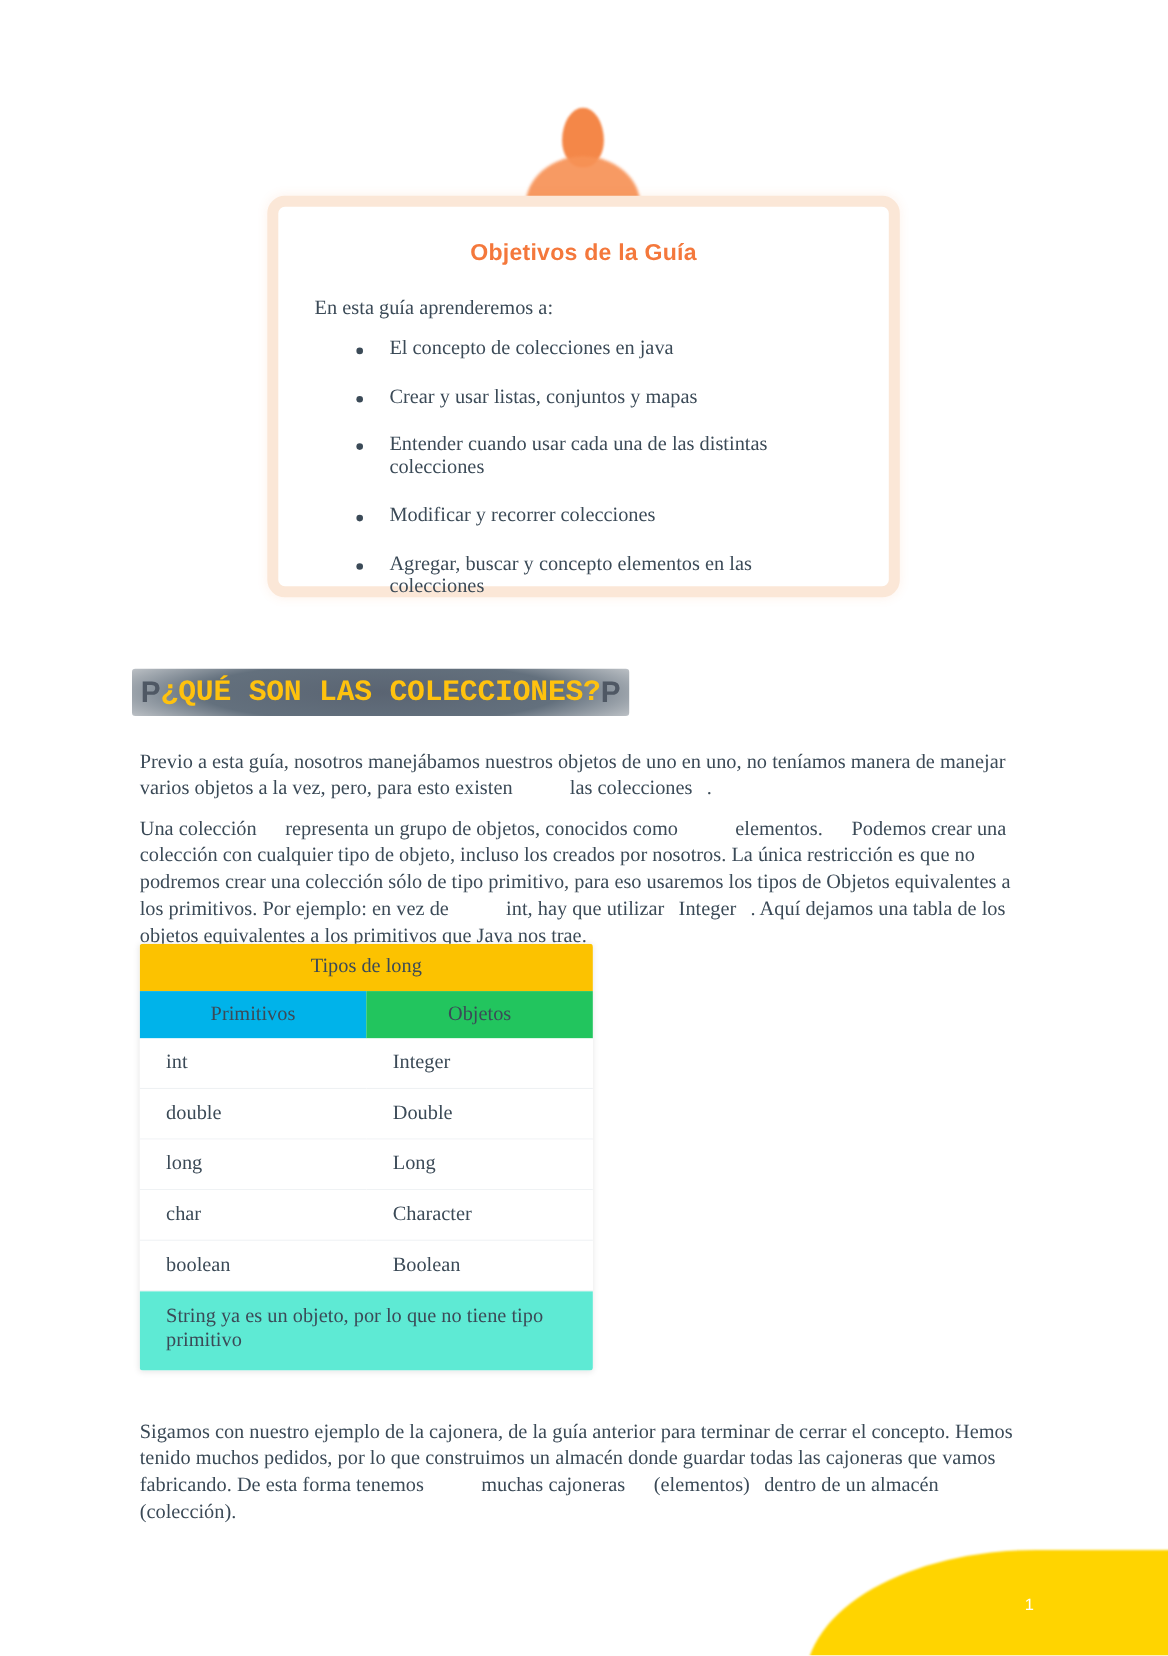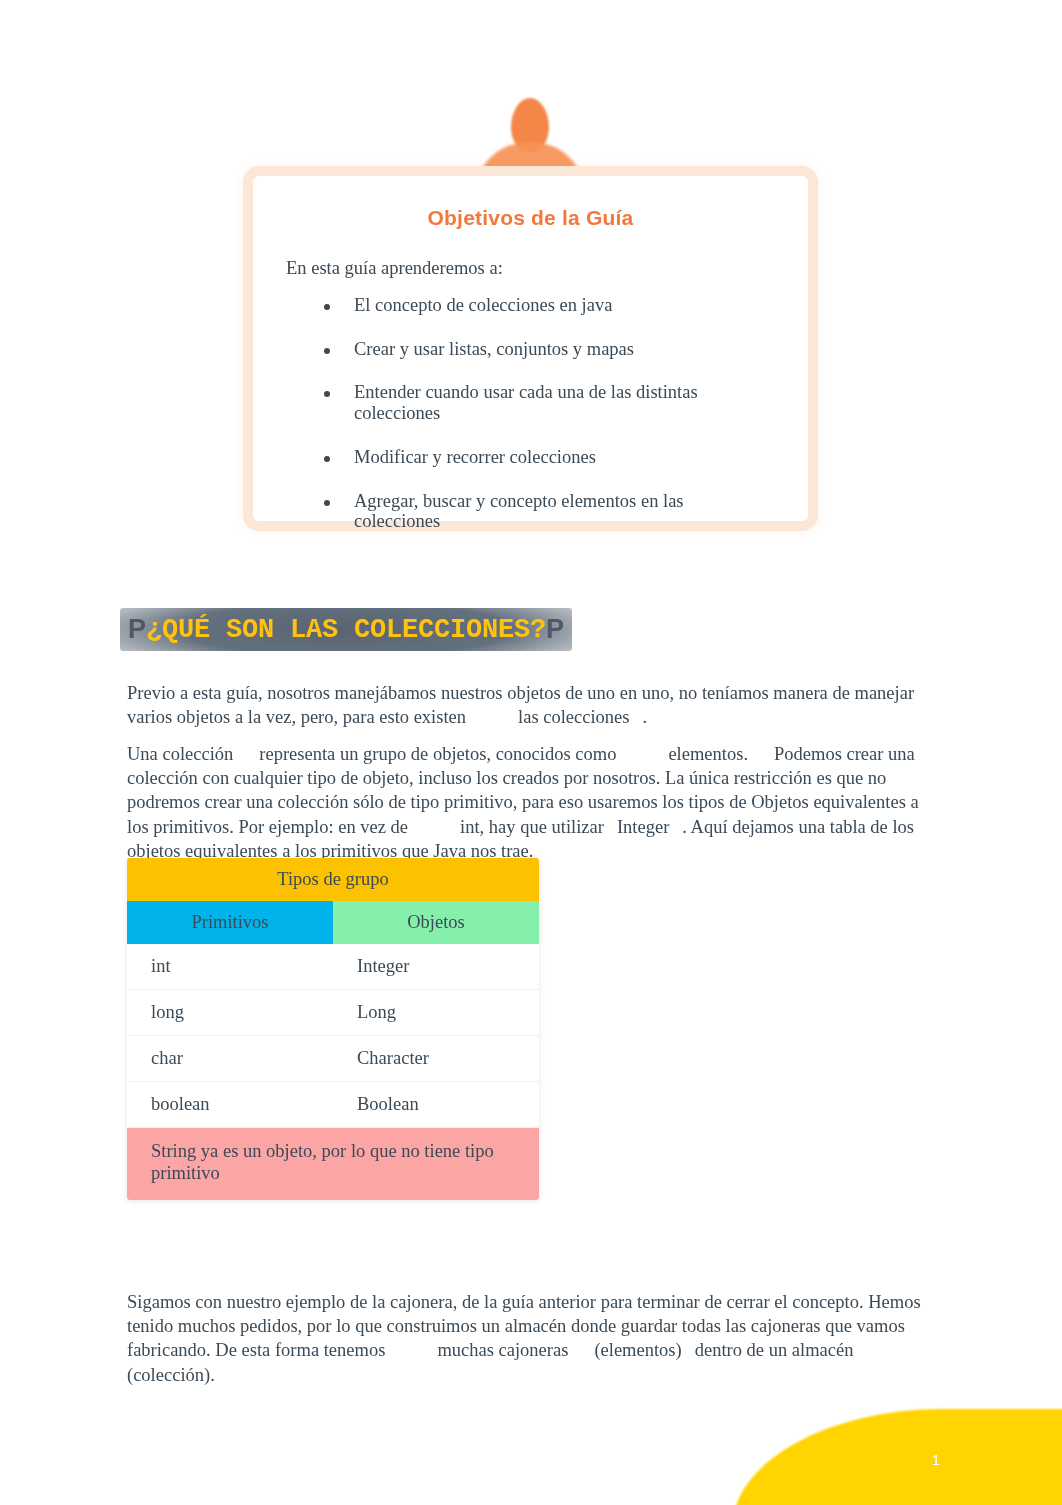--- a/index.html
+++ b/index.html
@@ -45,21 +45,21 @@
     border-radius: 52px 52px 10px 10px / 44px 44px 6px 6px;
     background: #f79256;
     filter: blur(1.4px);
     opacity: .92;
   }
 
   
   #objectives-box {
     position: absolute;
     left: 243px;
-    top: 166px;
+    top: 178px;
     width: 575px;
     height: 365px;
     background: #ffffff;
     border: 10px solid #fbe7d7;
     border-radius: 16px;
     box-sizing: border-box;
     box-shadow: 0 0 10px rgba(244,129,63,.10);
     z-index: 2;
   }
   #objectives-title {
@@ -168,36 +168,36 @@
   #types-table .col-head-primitivos {
     background: #00b3ea;
     text-align: center;
     padding: 11px 0;
     font-weight: normal;
     width: 50%;
     color: #3b4a57;
     margin-top: 24px;
   }
   #types-table .col-head-objetos {
-    background: #86efac;
+    background: #22c55e;
     text-align: center;
     padding: 11px 0;
     font-weight: normal;
     width: 50%;
     color: #3b4a57;
   }
   #types-table td.data-cell {
     padding: 12px 0 12px 24px;
     background: #ffffff;
     border-bottom: 1px solid #eef1f3;
   }
   #types-table tr.data-row td.data-cell:first-child { padding-left: 24px; }
   #types-table td.note-cell {
     padding: 12px 30px 16px 24px;
-    background: #fca5a5;
+    background: #5eead4;
     line-height: 1.2;
   }
 
   
   #page-corner-decoration {
     position: absolute;
     right: 0;
     bottom: 0;
     width: 340px;
     height: 120px;
@@ -269,29 +269,33 @@
   <span>Previo a esta guía, nosotros manejábamos nuestros objetos de uno en uno, no teníamos manera de manejar varios objetos a la vez, pero, para esto existen</span><span class="gap-wide"></span><span>las colecciones</span><span class="gap-small"></span><span>.</span>
 </p>
 
 <p id="paragraph-2" class="body-paragraph">
   <span>Una colección</span><span class="gap-mid"></span><span>representa un grupo de objetos, conocidos como</span><span class="gap-wide"></span><span>elementos.</span><span class="gap-mid"></span><span>Podemos crear una colección con cualquier tipo de objeto, incluso los creados por nosotros. La única restricción es que no podremos crear una colección sólo de tipo primitivo, para eso usaremos los tipos de Objetos equivalentes a los primitivos. Por ejemplo: en vez de</span><span class="gap-wide"></span><span>int</span><span>, hay que utilizar</span><span class="gap-small"></span><span>Integer</span><span class="gap-small"></span><span>. Aquí dejamos una tabla de los objetos equivalentes a los primitivos que Java nos trae.</span>
 </p>
 
 <table id="types-table">
   <tbody>
     <tr>
-      <td class="title-cell" colspan="2">Tipos de grupo</td>
+      <td class="title-cell" colspan="2">Tipos de long</td>
     </tr>
     <tr>
       <td class="col-head-primitivos">Primitivos</td>
       <td class="col-head-objetos">Objetos</td>
     </tr>
     <tr class="data-row">
       <td class="data-cell">int</td>
       <td class="data-cell">Integer</td>
+    </tr>
+    <tr class="data-row">
+      <td class="data-cell">double</td>
+      <td class="data-cell">Double</td>
     </tr>
     <tr class="data-row">
       <td class="data-cell">long</td>
       <td class="data-cell">Long</td>
     </tr>
     <tr class="data-row">
       <td class="data-cell">char</td>
       <td class="data-cell">Character</td>
     </tr>
     <tr class="data-row">

